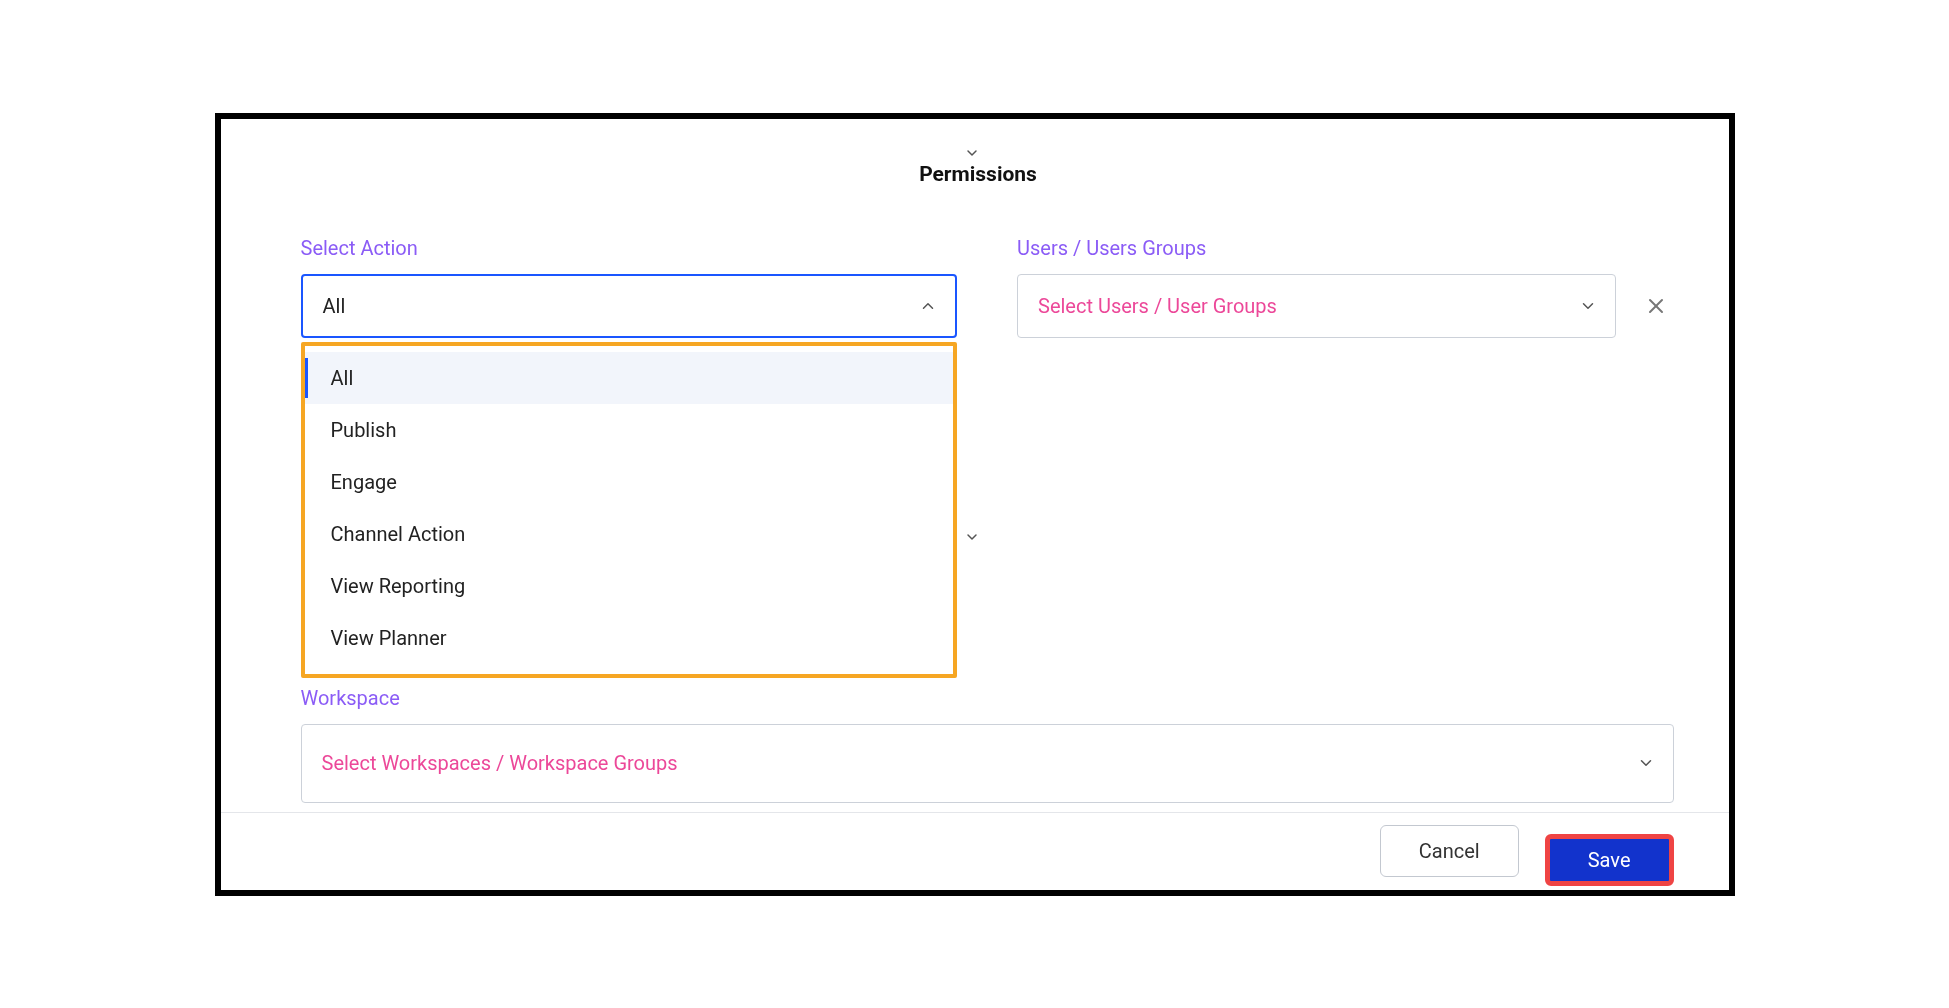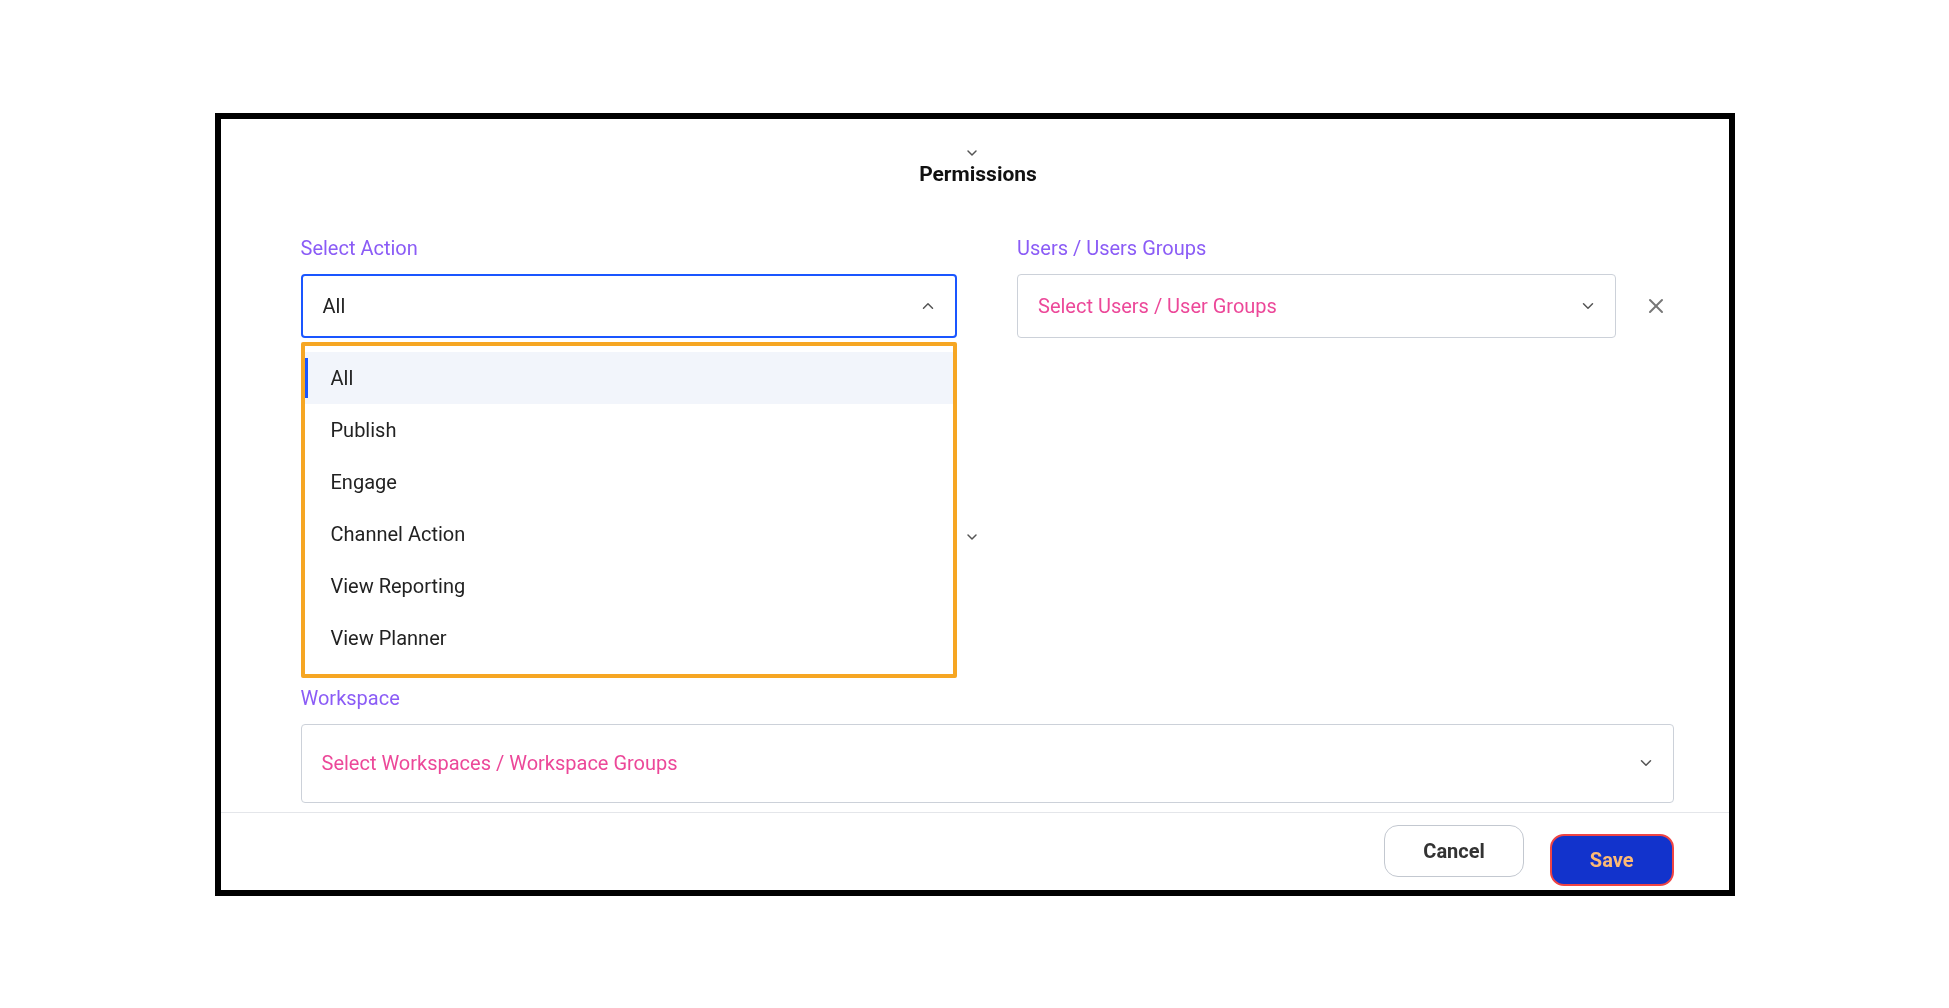--- a/index.html
+++ b/index.html
@@ -177,38 +177,38 @@
     display: flex;
     align-items: center;
     justify-content: flex-end;
     padding: 0 55px;
     gap: 26px;
     background: #fff;
   }
   .btn {
     height: 52px;
     padding: 0 38px;
-    border-radius: 14px;
+    border-radius: 6px;
     font-size: 20px;
-    font-weight: 700;
+    font-weight: 400;
     display: inline-flex;
     align-items: center;
     justify-content: center;
     cursor: pointer;
     user-select: none;
   }
   .btn-secondary {
     background: #fff;
     border: 1px solid #c3c8d0;
     color: #333;
   }
   .btn-primary {
     background: #1233cc;
-    border: 2px solid #ef4444;
-    color: #fdba74;
+    border: 5px solid #ef4444;
+    color: #ffffff;
     margin-top: 18px;
   }
 
   svg { display: block; }
 </style>
 </head>
 <body>
 
 <div class="stage">
   <div class="frame">

